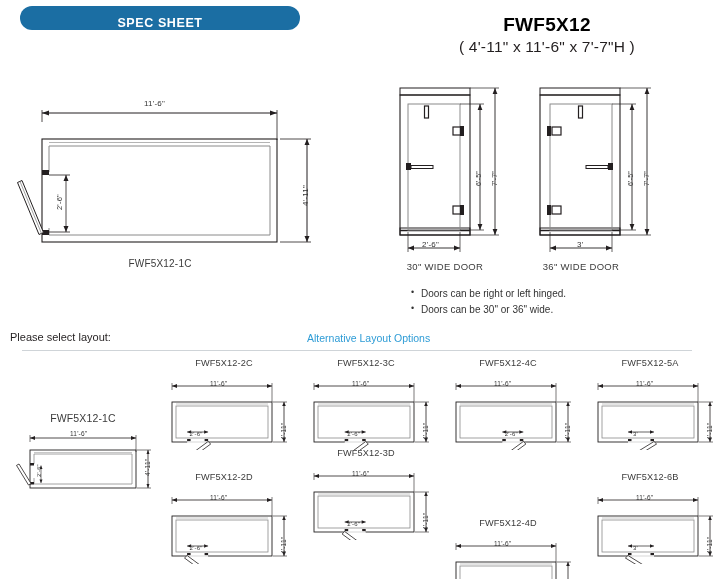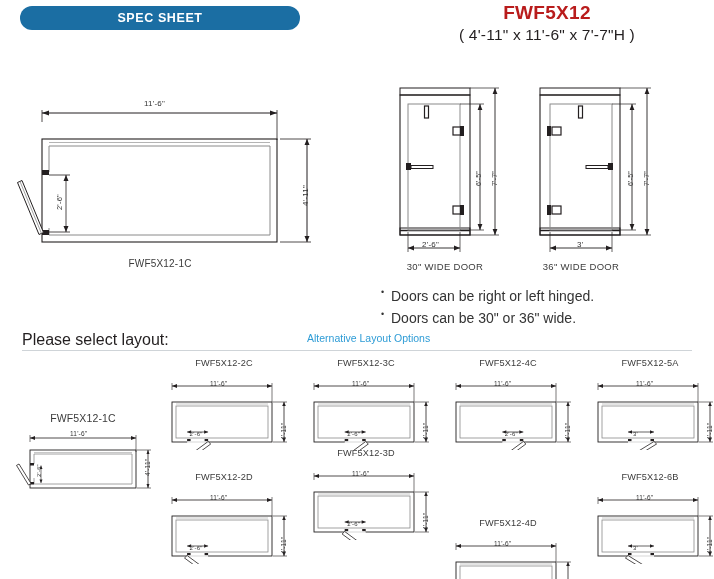--- a/index.html
+++ b/index.html
@@ -12,26 +12,26 @@
     position:relative;
     overflow:hidden;
   }
   .page { position:relative; width:714px; height:579px; }
 
   
   .spec-pill {
     position:absolute; left:20px; top:6px; width:280px; height:24px;
     background:#1b6ea3; border-radius:12px;
     color:#ffffff; font-weight:bold; font-size:12.5px; letter-spacing:.6px;
-    display:flex; align-items:center; justify-content:center;
+    display:flex; align-items:flex-end; justify-content:center;
   }
   .title-block {
     position:absolute; left:380px; top:2px; width:334px; text-align:center;
   }
-  .title-model { font-size:19px; font-weight:bold; color:#b91c1c; letter-spacing:.3px; line-height:1.15; }
+  .title-model { font-size:19px; font-weight:bold; color:#000000; letter-spacing:.3px; line-height:1.15;margin-top:12px; }
   .title-sub   { font-size:17px; color:#49a6d8; letter-spacing:.2px; line-height:1.25; font-weight:400;}
   .title-dims  { font-size:15.5px; color:#231f20; line-height:1.45; letter-spacing:.2px;}
 
   
   .cad { position:absolute; }  
   .dimtxt {
     position:absolute; font-size:7px; color:#333; white-space:nowrap;
     font-family:"Liberation Sans", sans-serif; letter-spacing:.2px;
   }
   .caption {
@@ -41,30 +41,30 @@
 
   
   #main-plan { left:0; top:90px; width:360px; height:190px; }
 
   
   #door-elevations { left:380px; top:80px; width:334px; height:200px; }
   .elev-caption { font-size:9.5px; color:#3b3b3b; letter-spacing:.3px; }
 
   
   .bullets {
-    position:absolute; left:380px; top:286px; font-size:14px; color:#333;
+    position:absolute; left:410px; top:286px; font-size:10px; color:#333;
     line-height:1.55; margin:0; padding:0 0 0 11px; list-style:none;
   }
   .bullets li { position:relative; }
   .bullets li:before {
     content:"\2022"; position:absolute; left:-10px; top:0; color:#333; font-size:9px;
   }
 
   
-  .select-label { position:absolute; left:22px; top:331px; font-size:16px; color:#231f20; }
+  .select-label { position:absolute; left:10px; top:331px; font-size:11px; color:#231f20; }
   .alt-label    { position:absolute; left:307px; top:332px; font-size:10.5px; color:#2e9cd6; font-weight:500;}
   .band-rule    { position:absolute; left:22px; top:350px; width:670px; height:1px; background:#cfd4d8; }
 
   
   .thumb { position:absolute; }
   .thumb-title {
     position:absolute; top:0; width:100%; text-align:center;
     font-size:9.2px; color:#3b3b3b; letter-spacing:.15px; white-space:nowrap;
   }
   .sel-title {

